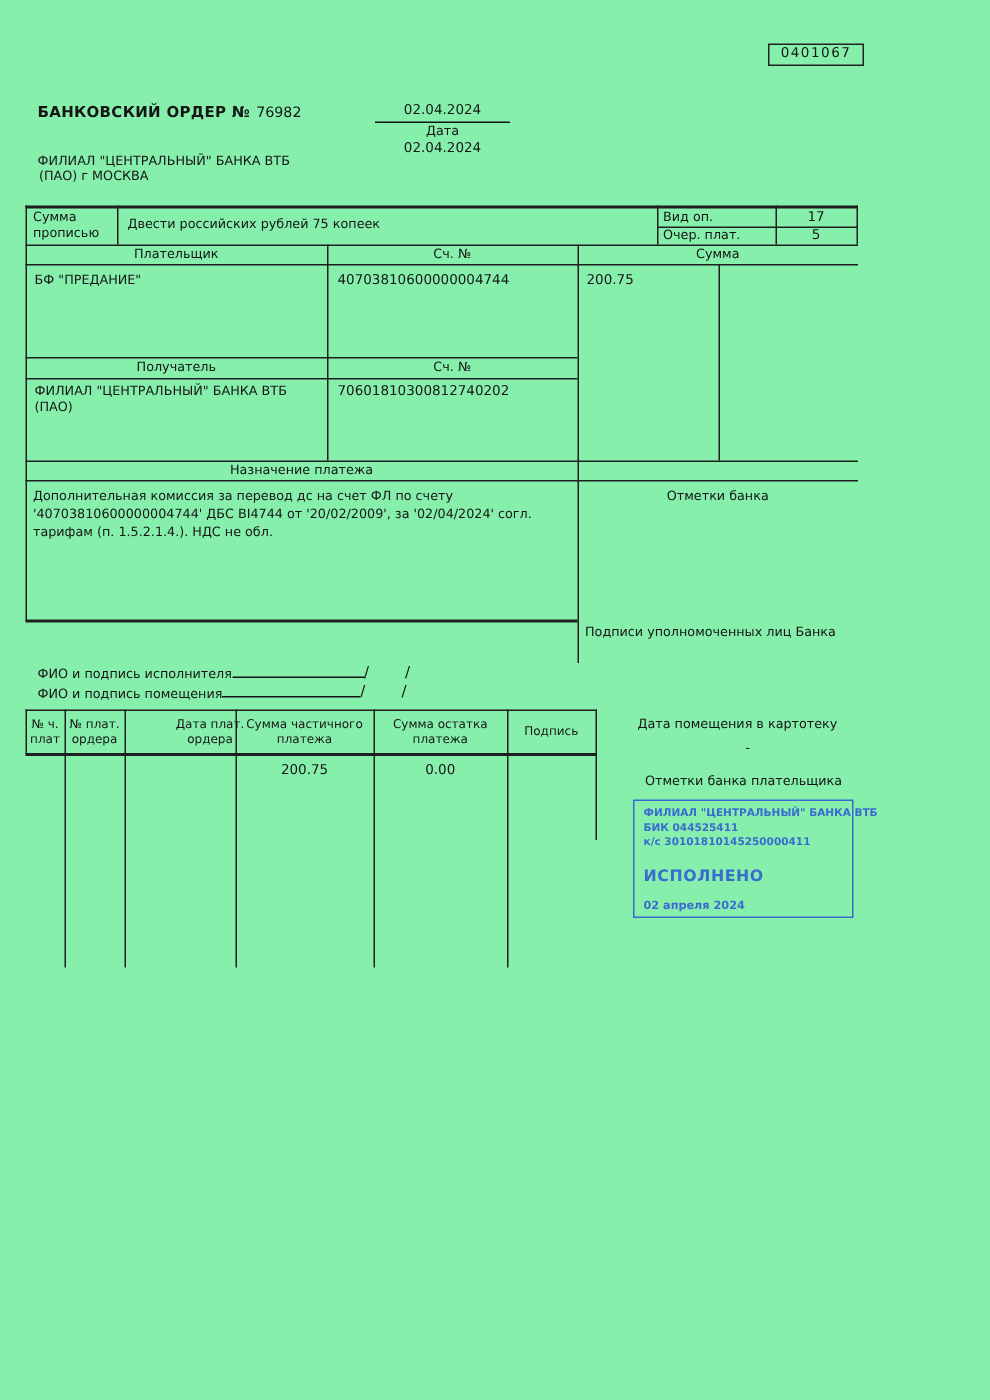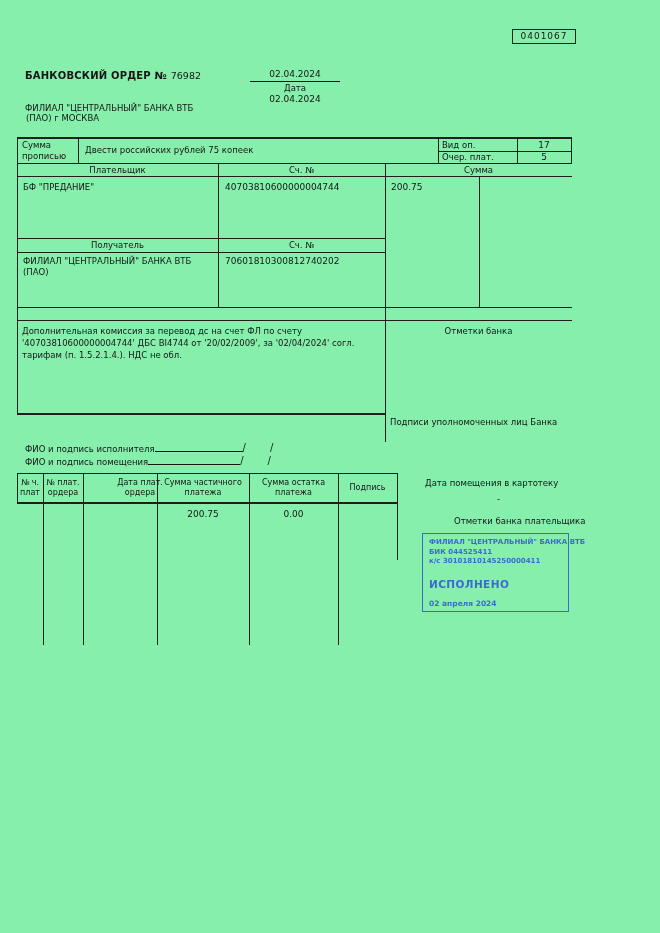--- a/index.html
+++ b/index.html
@@ -85,20 +85,21 @@
   <div class="t num" style="left:225px; top:182px;">40703810600000004744</div>
   <div class="t num" style="left:391px; top:182px;">200.75</div>
 
   <div class="t tc" style="left:17px; top:240px; width:201px;">Получатель</div>
   <div class="t tc" style="left:218px; top:240px; width:167px;">Сч. №</div>
 
   <div class="t" style="left:23px; top:256px;">ФИЛИАЛ "ЦЕНТРАЛЬНЫЙ" БАНКА ВТБ</div>
   <div class="t" style="left:23px; top:267px;">(ПАО)</div>
   <div class="t num" style="left:225px; top:256px;">70601810300812740202</div>
 
+  <div class="t tc" style="left:17px; top:309px; width:368px;">Назначение платежа</div>
   <div class="t" style="left:22px; top:326px;">Дополнительная комиссия за перевод дс на счет ФЛ по счету</div>
   <div class="t" style="left:22px; top:338px;">'40703810600000004744' ДБС BI4744 от '20/02/2009', за '02/04/2024' согл.</div>
   <div class="t" style="left:22px; top:350px;">тарифам (п. 1.5.2.1.4.). НДС не обл.</div>
 
   <div class="t tc" style="left:385px; top:326px; width:187px;">Отметки банка</div>
   <div class="t" style="left:390px; top:417px;">Подписи уполномоченных лиц Банка</div>
 
   <div class="t" style="left:25px; top:443px;">
     <span>ФИО и подпись исполнителя</span><span class="sig-underline"></span><span class="slash">/</span><span class="slash" style="margin-left:24px;">/</span>
   </div>
@@ -138,21 +139,21 @@
   </div>
   <div class="ph" style="left:338px; top:483px; width:59px;">
     <div>Подпись</div>
   </div>
 
   <div class="t tc num" style="left:157px; top:509px; width:92px;">200.75</div>
   <div class="t tc num" style="left:249px; top:509px; width:89px;">0.00</div>
 
   <div class="t" style="left:425px; top:478px;">Дата помещения в картотеку</div>
   <div class="t" style="left:497px; top:494px;">-</div>
-  <div class="t" style="left:430px; top:516px;margin-left:24px;">Отметки банка плательщика</div>
+  <div class="t" style="left:430px; top:516px;">Отметки банка плательщика</div>
 
   <div class="stamp">
     <div class="sline">ФИЛИАЛ "ЦЕНТРАЛЬНЫЙ" БАНКА ВТБ</div>
     <div class="sline">БИК 044525411</div>
     <div class="sline">к/с 30101810145250000411</div>
     <div class="status">ИСПОЛНЕНО</div>
     <div class="sdate">02 апреля 2024</div>
   </div>
 
 </div>

